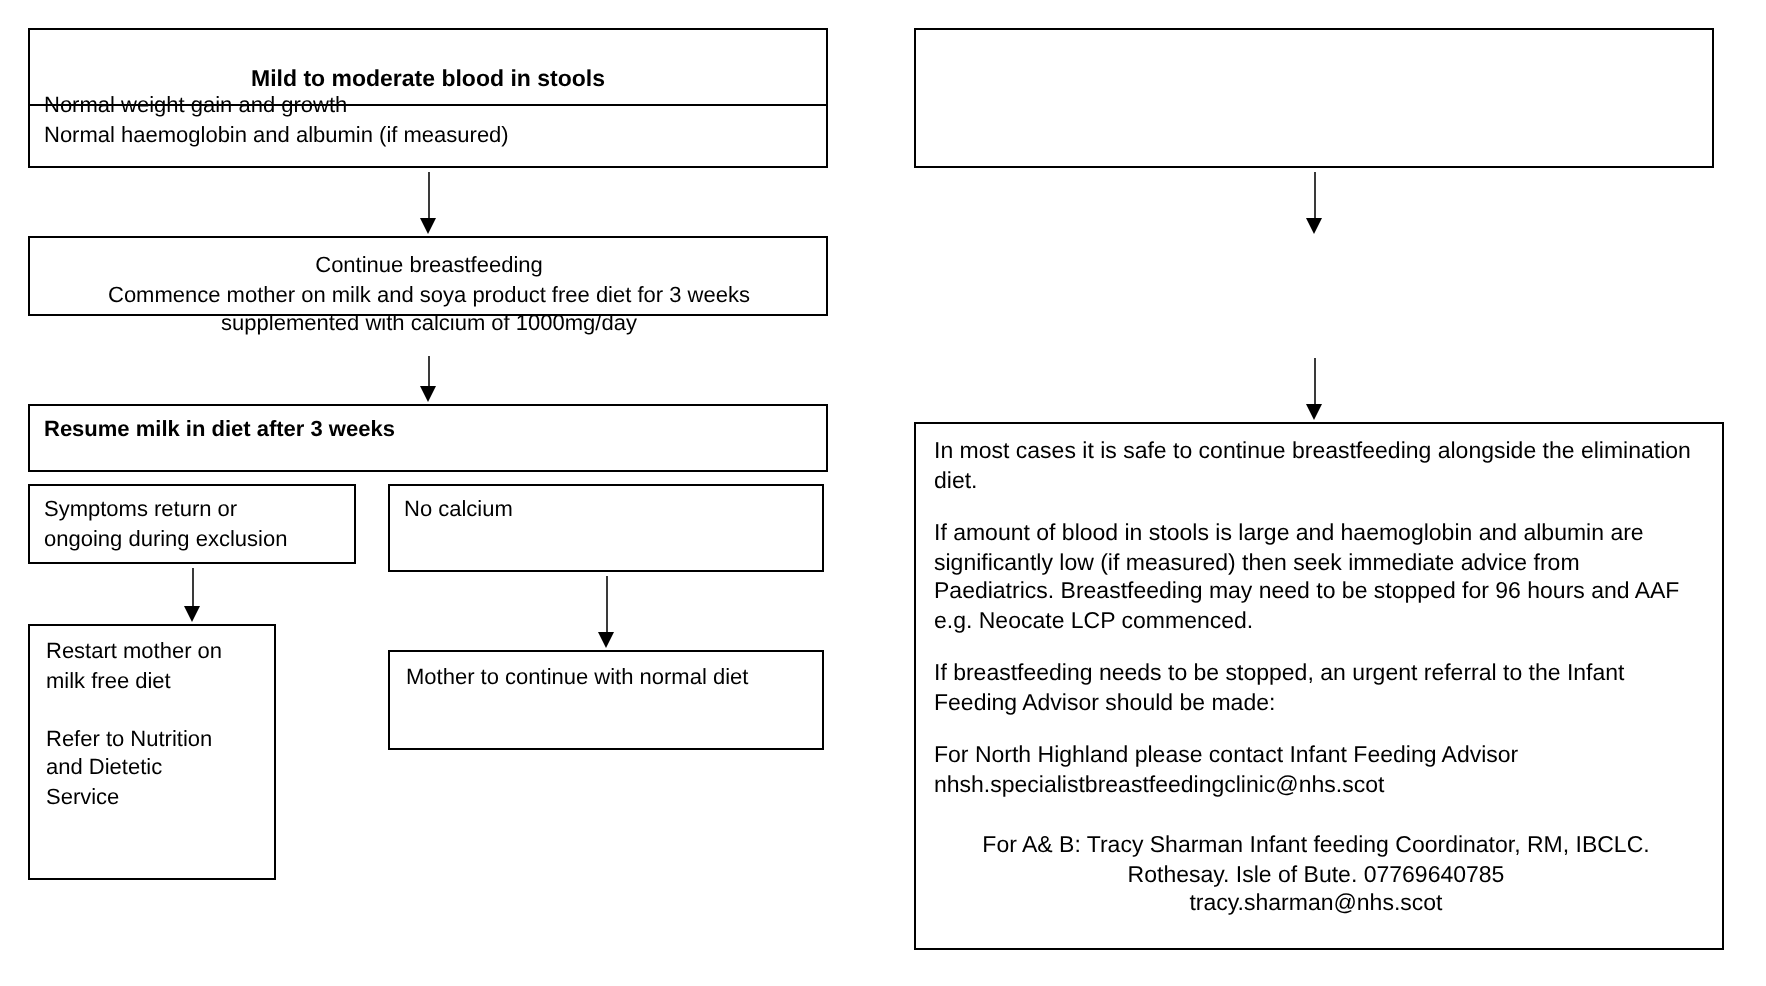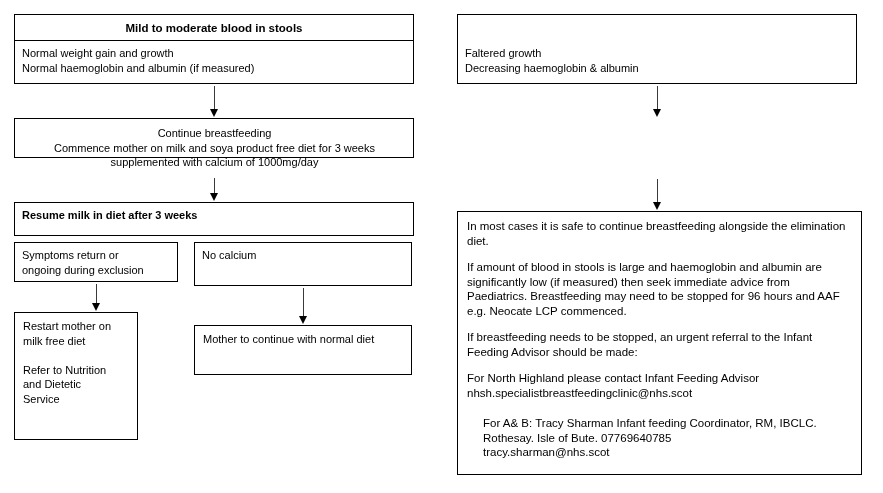--- a/index.html
+++ b/index.html
@@ -21,21 +21,21 @@
   .box {
     position: absolute;
     box-sizing: border-box;
     border: 1px solid #000000;
     background: #ffffff;
   }
   .hdr {
     position: absolute;
     left: 0;
     right: 0;
-    top: 0;
+    top: 12px;
     box-sizing: border-box;
     border-bottom: 1px solid #000000;
     font-weight: bold;
     font-size: 11.5px;
     text-align: center;
     line-height: 26px;
     height: 26px;
     white-space: nowrap;
   }
   .body-txt {
@@ -111,35 +111,33 @@
 Refer to Nutrition
 and Dietetic
 Service</div>
   </div>
 
   <div class="box" style="left:194px; top:325px; width:218px; height:50px;">
     <div class="body-txt t-left" style="left:8px; top:6px; width:204px;">Mother to continue with normal diet</div>
   </div>
 
   <div class="box" style="left:457px; top:14px; width:400px; height:70px;">
-    <div class="body-txt t-left" style="left:7px; top:31px; width:386px;">Faltered growth
-Decreasing haemoglobin &amp; albumin</div>
   </div>
 
   <div class="arrow" style="left:657px; top:86px; height:24px;"></div>
 
 
   <div class="arrow" style="left:657px; top:179px; height:24px;"></div>
 
   <div class="box" style="left:457px; top:211px; width:405px; height:264px;">
     <div style="position:absolute; left:9px; top:7px; width:382px;
                 font-size:11.5px; line-height:14.5px;">
       <p class="g-para" style="margin:0 0 12px 0; white-space:pre-line;">In most cases it is safe to continue breastfeeding alongside the elimination diet.</p>
       <p class="g-para" style="margin:0 0 12px 0; white-space:pre-line;"> If amount of blood in stools is large and haemoglobin and albumin are significantly low (if measured) then seek immediate advice from Paediatrics. Breastfeeding may need to be stopped for 96 hours and AAF e.g. Neocate LCP commenced.</p>
       <p class="g-para" style="margin:0 0 12px 0; white-space:pre-line;">If breastfeeding needs to be stopped, an urgent referral to the Infant Feeding Advisor should be made:</p>
       <p class="g-para" style="margin:0 0 12px 0; white-space:pre-line;">For North Highland please contact Infant Feeding Advisor
 nhsh.specialistbreastfeedingclinic@nhs.scot</p>
-      <p class="g-para" style="margin:16px; white-space:pre-line;">For A&amp; B: Tracy Sharman  Infant feeding Coordinator, RM, IBCLC. Rothesay. Isle of Bute. 07769640785
+      <p class="g-para" style="margin:16px; white-space:pre-line;text-align:center;">For A&amp; B: Tracy Sharman  Infant feeding Coordinator, RM, IBCLC. Rothesay. Isle of Bute. 07769640785
 tracy.sharman@nhs.scot</p>
     </div>
   </div>
 
 </div>
 
 </body></html>

